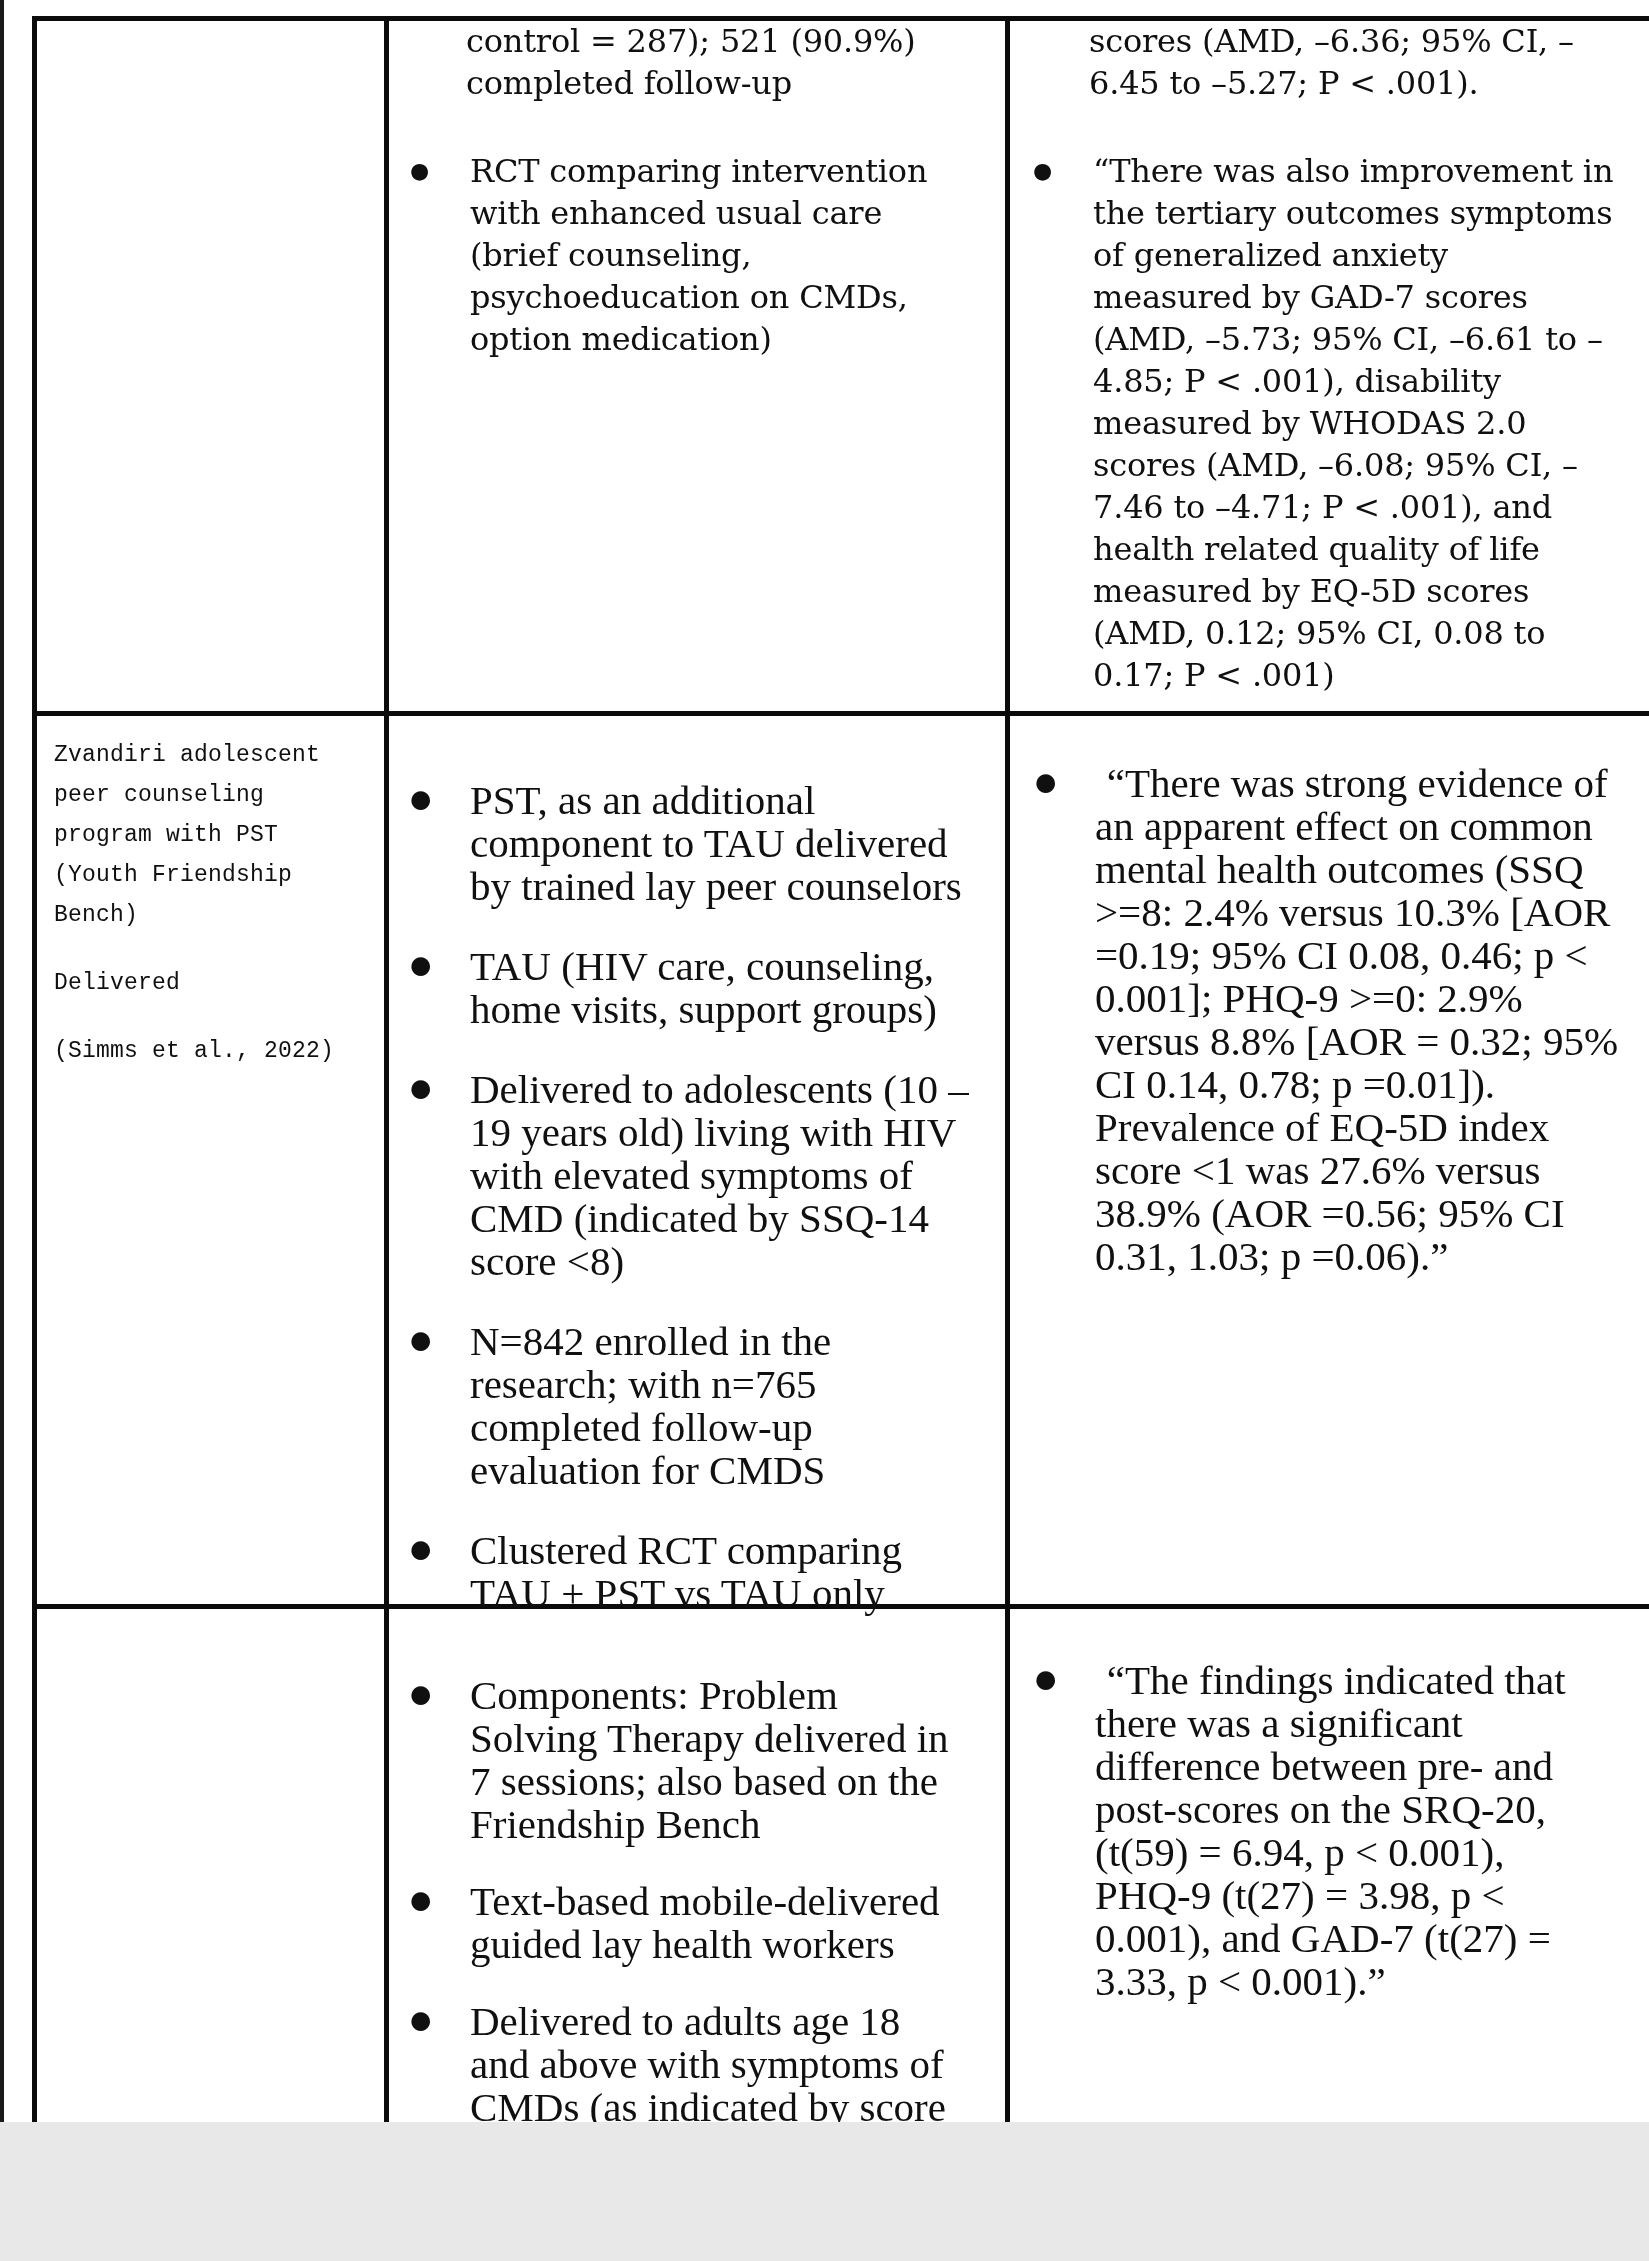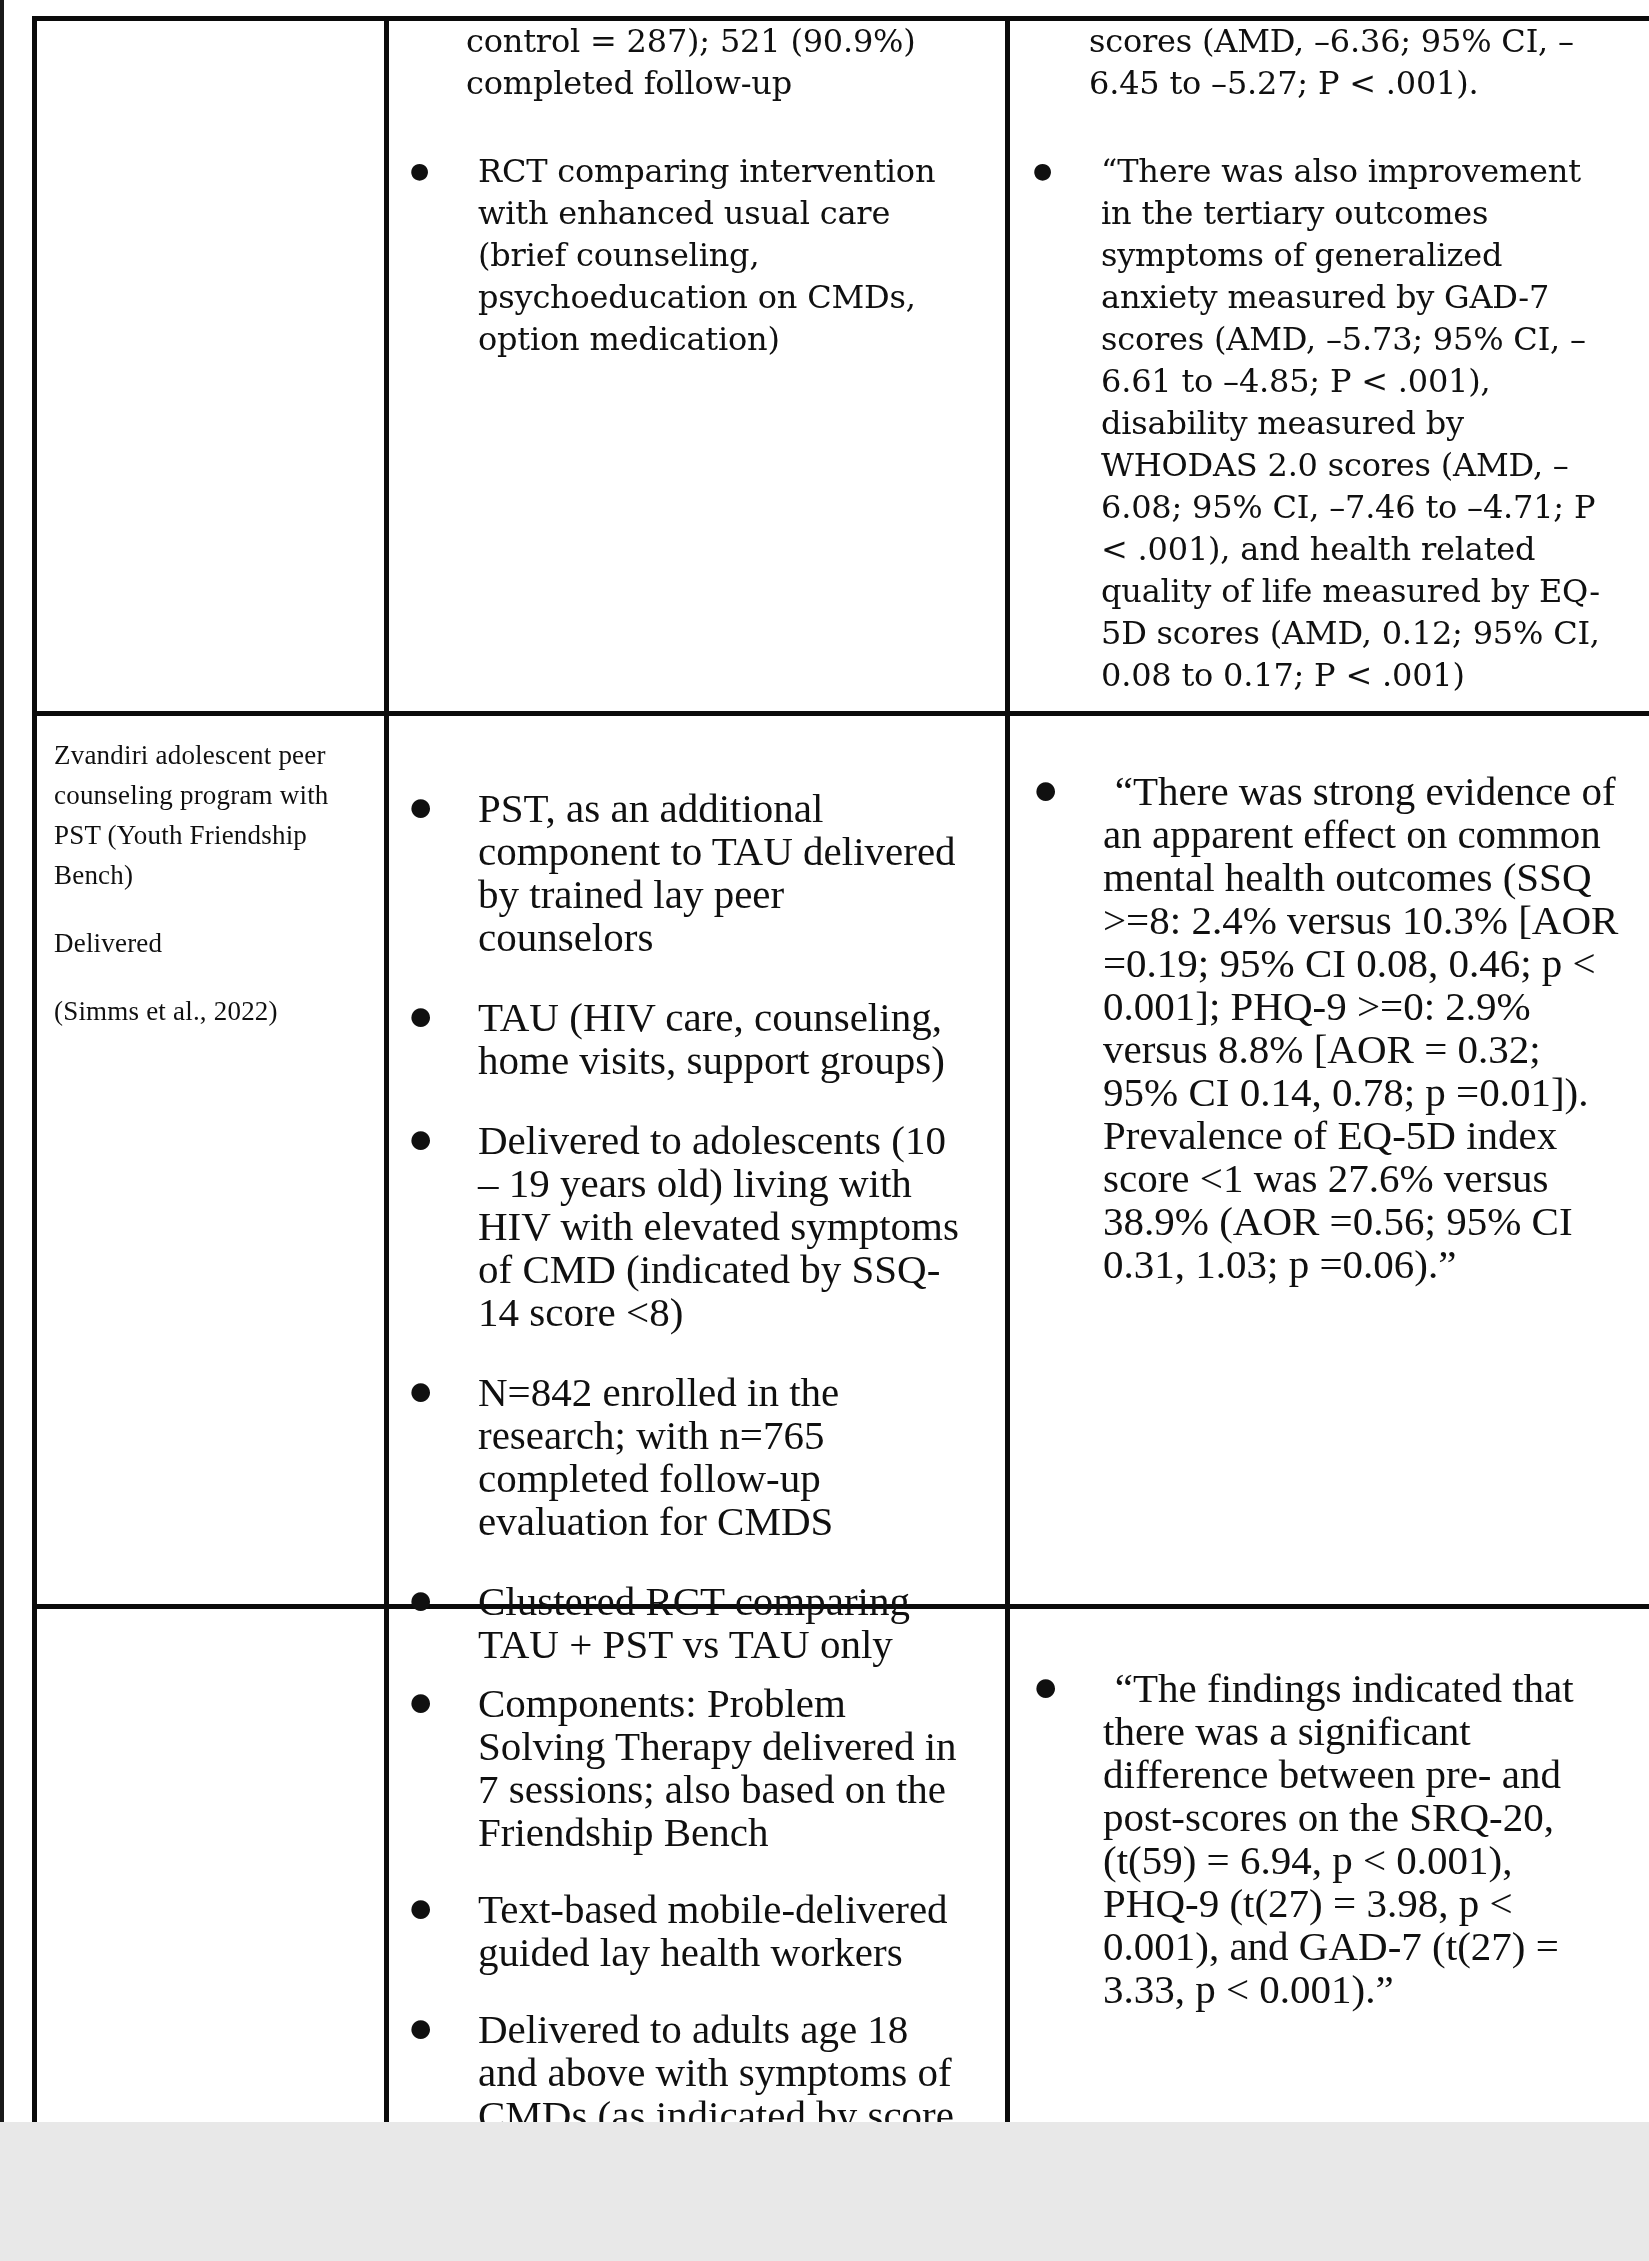--- a/index.html
+++ b/index.html
@@ -13,30 +13,30 @@
   .edge-strip { position:absolute; left:0; top:0; width:4.2px; height:2261px; background:#1a1a1a; }
 
   
   .hline, .vline { position:absolute; background:#0b0b0b; }
   .hline { left:32px; width:1618px; height:5px; }
   .vline { top:16px; width:5px; height:2245px; }
 
   
   .cell { position:absolute; }
   .fa { font-family:"DejaVu Serif", serif; font-size:32px; line-height:42px; letter-spacing:-0.2px; }
-  .fa-left { font-family:Liberation Serif, serif; font-size:27px; line-height:40px; letter-spacing:0.2px; }
+  .fa-left { font-family:Liberation Mono, monospace; font-size:23px; line-height:40px; letter-spacing:0.2px; }
   .fb { font-family:"Liberation Serif", serif; font-size:41px; line-height:43px; }
 
   .para { margin:0 0 46px 0; }
   .fa-left .para { margin:0 0 28px 0; }
 
   .li { position:relative; margin:0 0 37px 0; }
   .li:last-child { margin-bottom:0; }
   #c-m3 .li { margin-bottom:34px; }
-  .li-text { margin:12px; }
+  .li-text { margin:4px; }
   .indent { text-indent:11.8px; }
   .dot {
     position:absolute; left:-56px; top:7.6px;
     font-family:"DejaVu Sans", sans-serif;
     font-size:24.5px; line-height:24.5px;
   }
   .fa .dot { top:9.3px; font-size:22px; }
   .b { font-weight:normal; }
 
   #c-m1 { left:466px; top:20px;  width:498px; }

